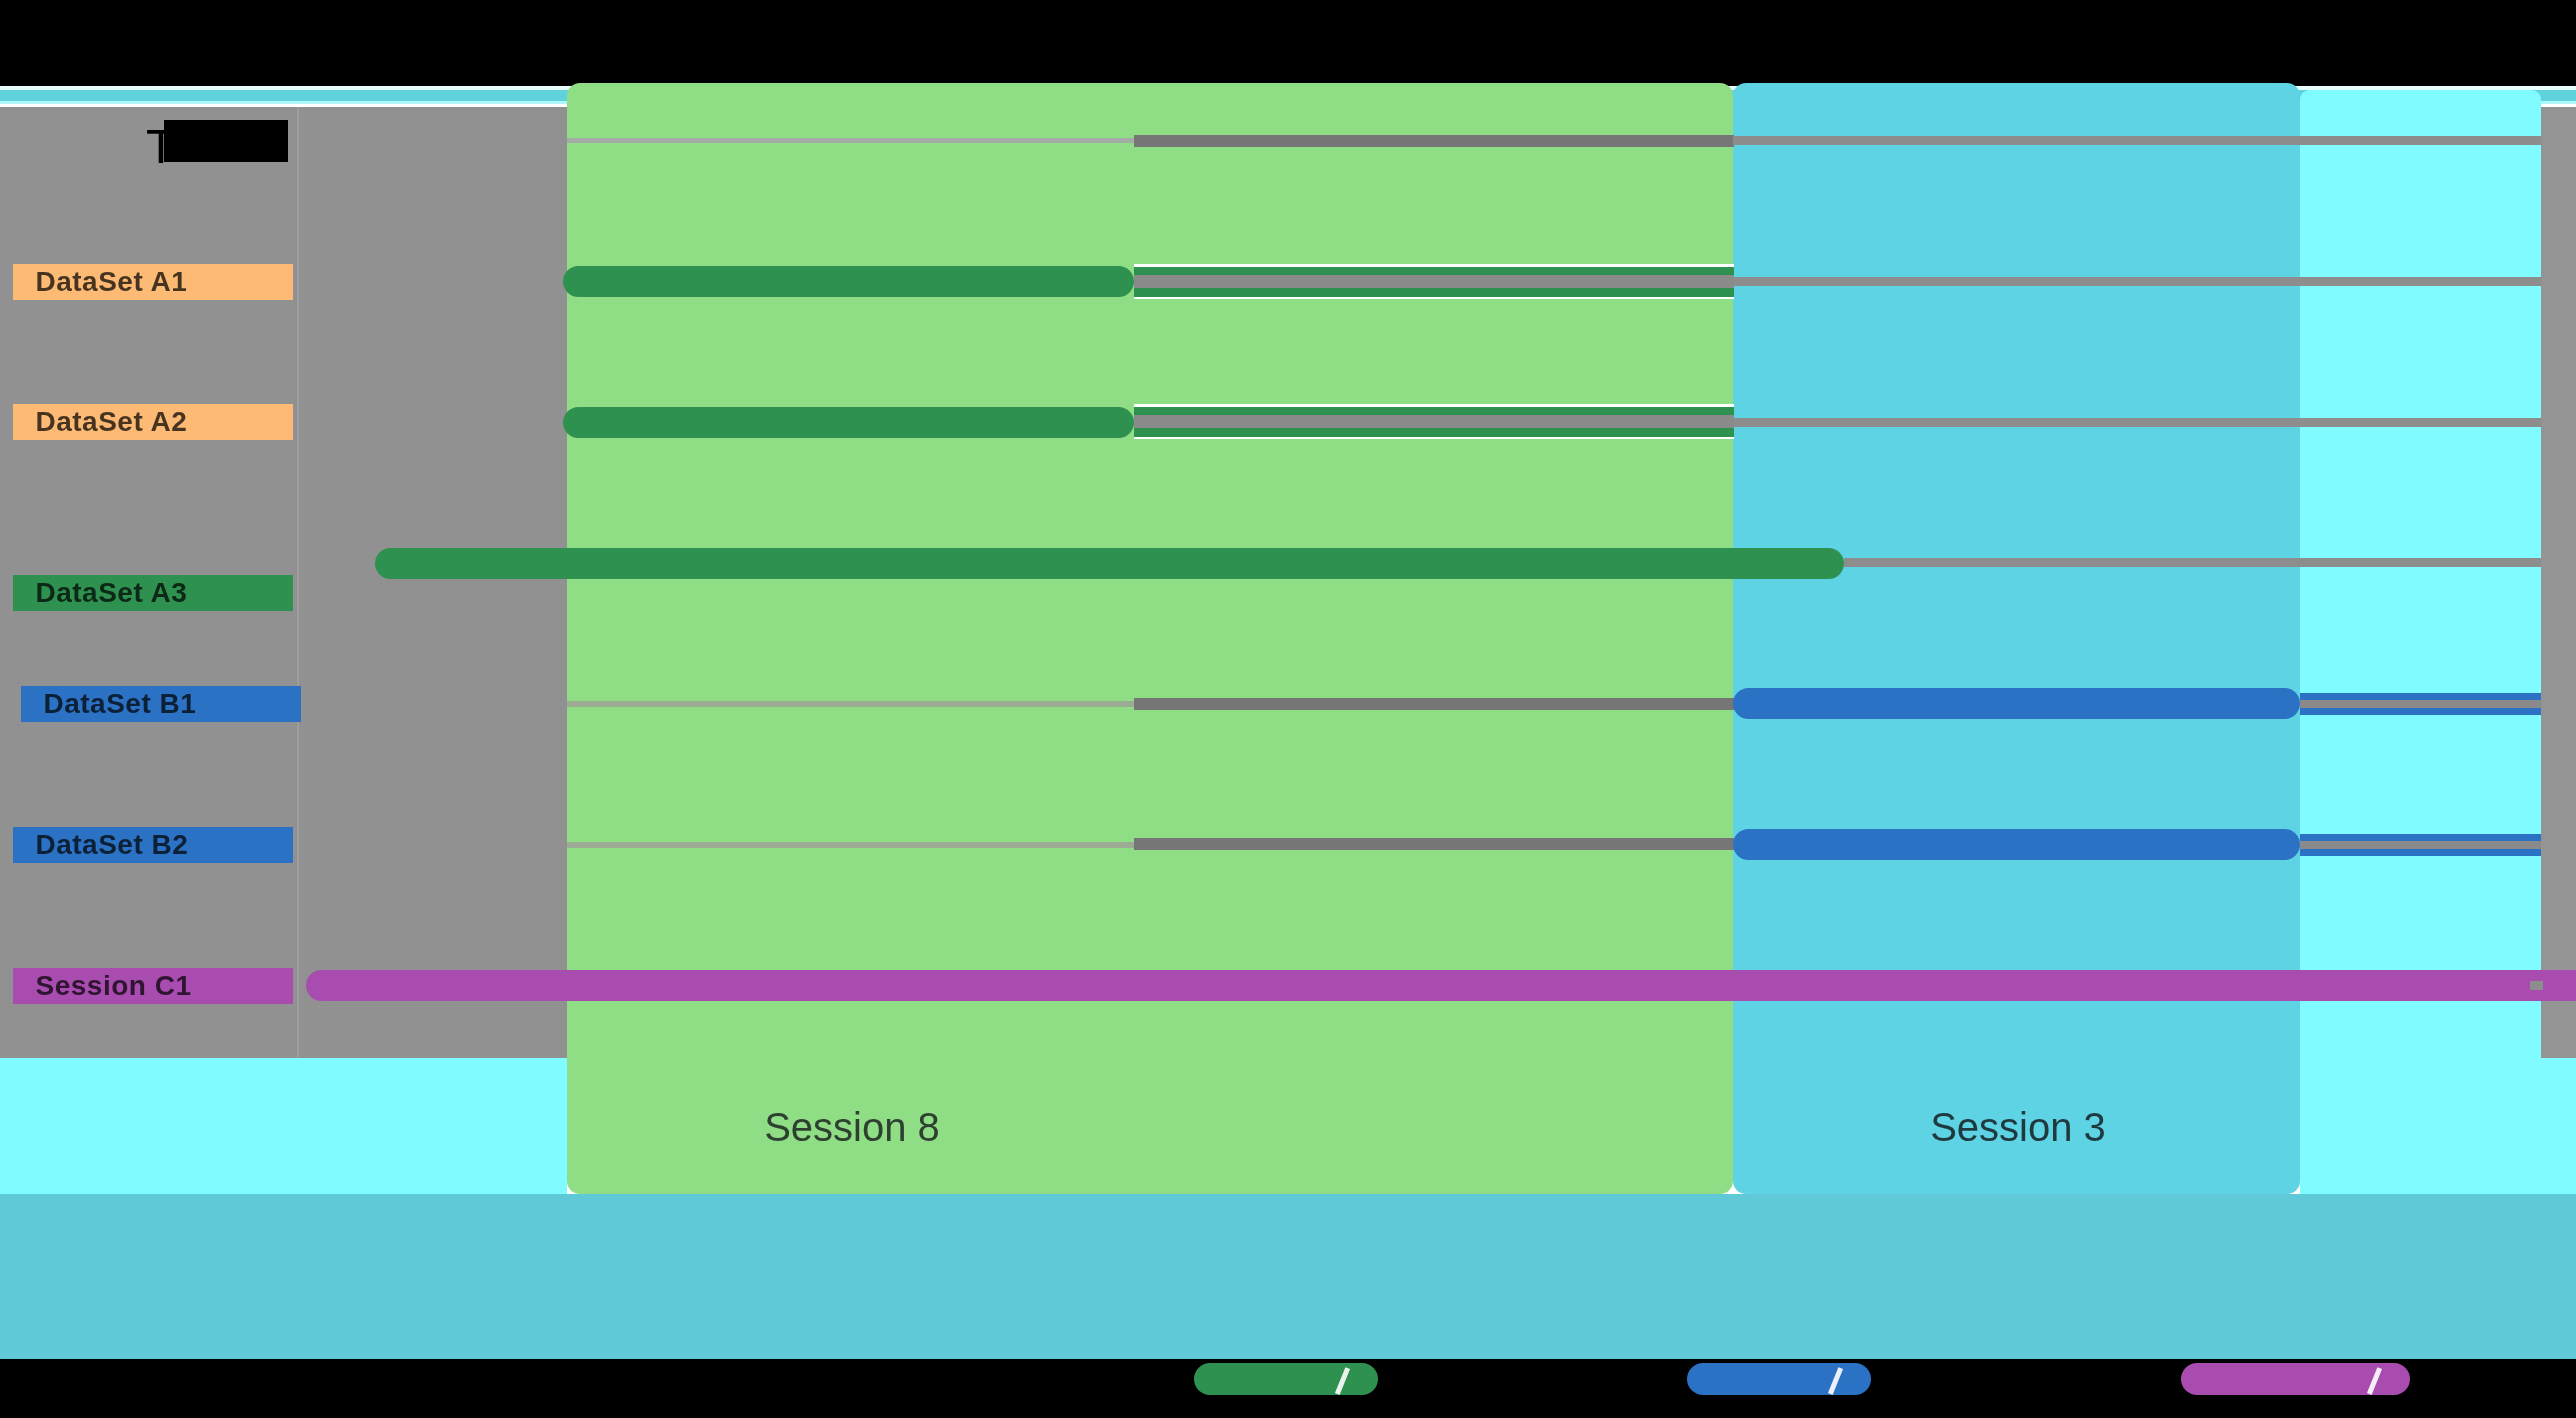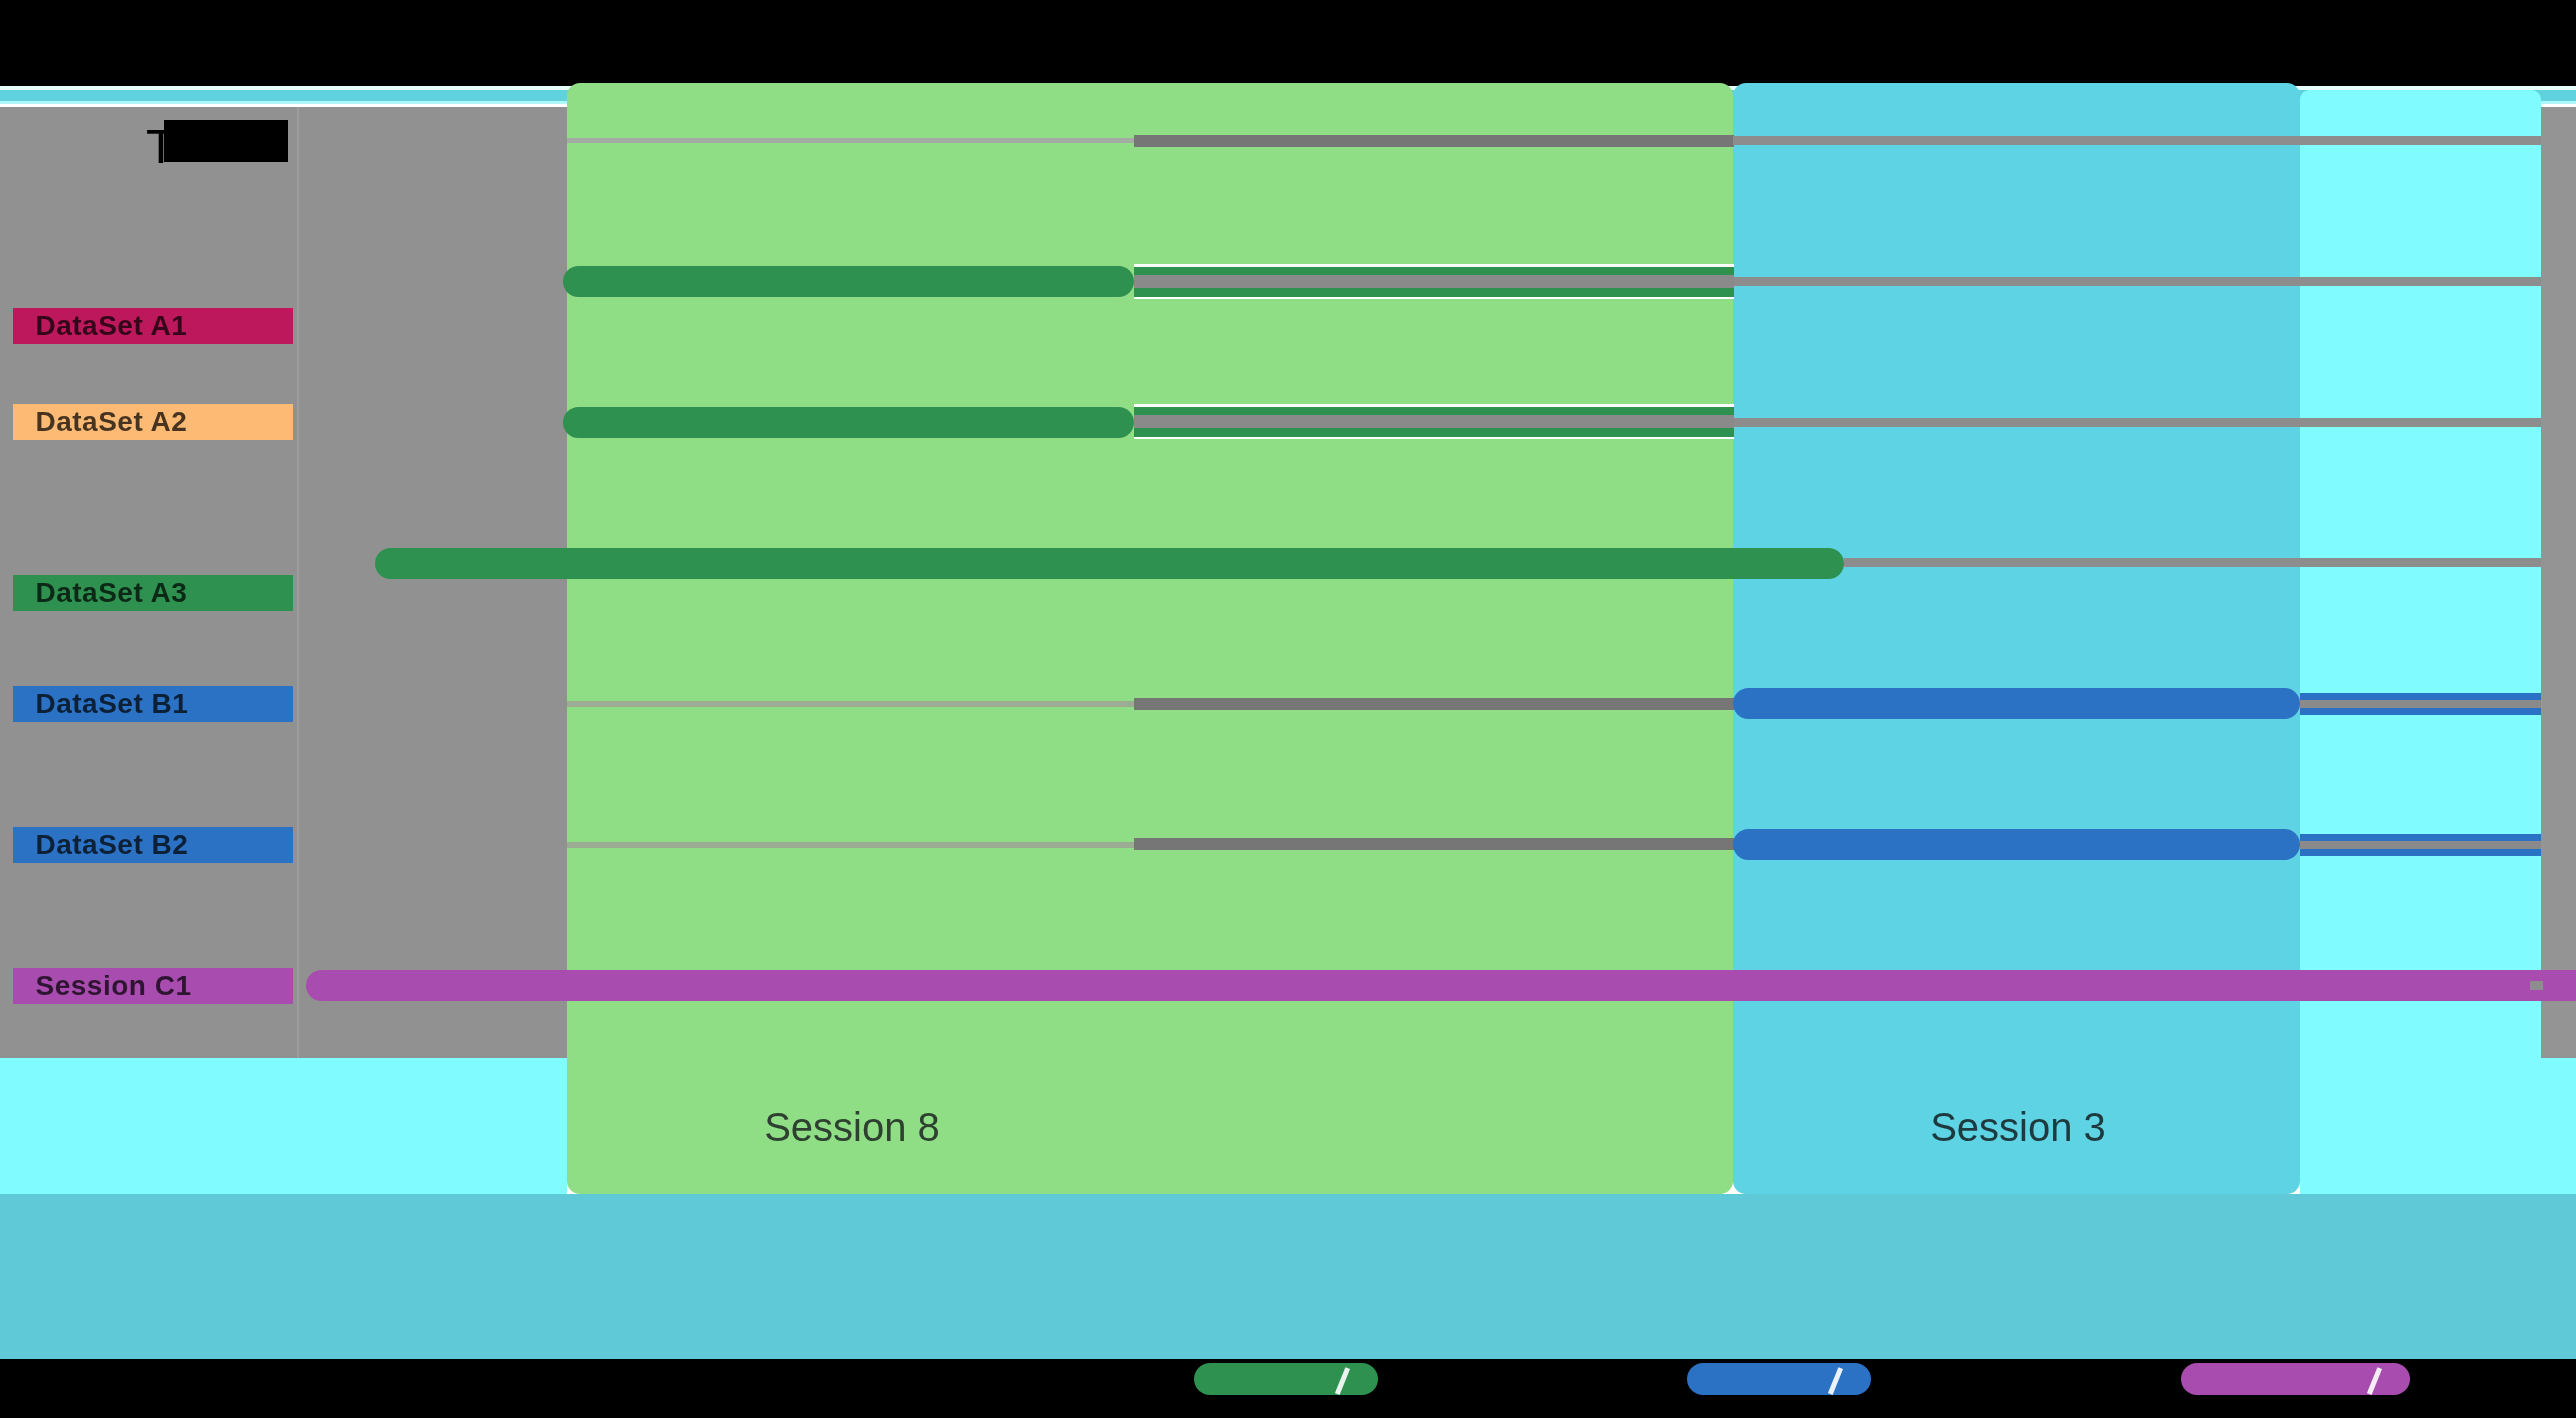--- a/index.html
+++ b/index.html
@@ -51,21 +51,21 @@
       <div class="abs" style="left: 1733px; top: 136px; width: 808px; height: 9.4px; background: rgb(141, 141, 141);"></div>
       <div class="abs" style="left: 1733px; top: 277px; width: 808px; height: 9.4px; background: rgb(141, 141, 141);"></div>
       <div class="abs" style="left: 1134px; top: 264px; width: 600px; height: 36px; display: flex; flex-direction: column;">
         <div style="height: 2.8px; background: rgb(255, 255, 255);"></div>
         <div style="height: 8.4px; background: rgb(46, 145, 80);"></div>
         <div style="height: 13px; background: rgb(138, 138, 138);"></div>
         <div style="height: 8.4px; background: rgb(46, 145, 80);"></div>
         <div style="height: 2.8px; background: rgb(255, 255, 255);"></div>
       </div>
       <div class="abs" style="left: 563px; top: 266px; width: 571px; height: 31px; background: rgb(46, 145, 80); border-radius: 16px;"></div>
-      <div class="chip" style="top: 264px; background: #be185d; margin-top: 44px;">DataSet A1</div>
+      <div class="chip" style="top: 264px; background: #fdba74;">DataSet A1</div>
       <div class="abs" style="left: 1733px; top: 418px; width: 808px; height: 9.4px; background: rgb(141, 141, 141);"></div>
       <div class="abs" style="left: 1134px; top: 404px; width: 600px; height: 36px; display: flex; flex-direction: column;">
         <div style="height: 2.8px; background: rgb(255, 255, 255);"></div>
         <div style="height: 8.4px; background: rgb(46, 145, 80);"></div>
         <div style="height: 13px; background: rgb(138, 138, 138);"></div>
         <div style="height: 8.4px; background: rgb(46, 145, 80);"></div>
         <div style="height: 2.8px; background: rgb(255, 255, 255);"></div>
       </div>
       <div class="abs" style="left: 563px; top: 407px; width: 571px; height: 31px; background: rgb(46, 145, 80); border-radius: 16px;"></div>
       <div class="chip" style="top: 404px; background: #fdba74;">DataSet A2</div>
@@ -73,21 +73,21 @@
       <div class="abs" style="left: 375px; top: 548px; width: 1469px; height: 31px; background: rgb(46, 145, 80); border-radius: 16px;"></div>
       <div class="chip" style="top: 575px; background: rgb(46, 145, 80);">DataSet A3</div>
       <div class="abs" style="left: 567px; top: 701px; width: 567px; height: 5.6px; background: rgb(156, 171, 148);"></div>
       <div class="abs" style="left: 1134px; top: 698px; width: 600px; height: 12.2px; background: rgb(118, 118, 118);"></div>
       <div class="abs" style="left: 2300px; top: 693px; width: 241px; height: 21.6px; display: flex; flex-direction: column;">
         <div style="height: 6.6px; background: rgb(43, 114, 196);"></div>
         <div style="height: 8.4px; background: rgb(138, 138, 138);"></div>
         <div style="height: 6.6px; background: rgb(43, 114, 196);"></div>
       </div>
       <div class="abs" style="left: 1733px; top: 688px; width: 567px; height: 31px; background: rgb(43, 114, 196); border-radius: 16px;"></div>
-      <div class="chip" style="top: 686px; background: rgb(43, 114, 196);">DataSet B1</div>
+      <div class="chip" style="top: 686px; background: rgb(43, 114, 196); margin-left: 8px;">DataSet B1</div>
       <div class="abs" style="left: 567px; top: 842px; width: 567px; height: 5.6px; background: rgb(156, 171, 148);"></div>
       <div class="abs" style="left: 1134px; top: 838px; width: 600px; height: 12.2px; background: rgb(118, 118, 118);"></div>
       <div class="abs" style="left: 2300px; top: 834px; width: 241px; height: 21.6px; display: flex; flex-direction: column;">
         <div style="height: 6.6px; background: rgb(43, 114, 196);"></div>
         <div style="height: 8.4px; background: rgb(138, 138, 138);"></div>
         <div style="height: 6.6px; background: rgb(43, 114, 196);"></div>
       </div>
       <div class="abs" style="left: 1733px; top: 829px; width: 567px; height: 31px; background: rgb(43, 114, 196); border-radius: 16px;"></div>
       <div class="chip" style="top: 827px; background: rgb(43, 114, 196);">DataSet B2</div>
       <div class="abs" style="left: 306px; top: 970px; width: 2270px; height: 31px; background: rgb(168, 76, 176); border-radius: 16px 0px 0px 16px;"></div>

